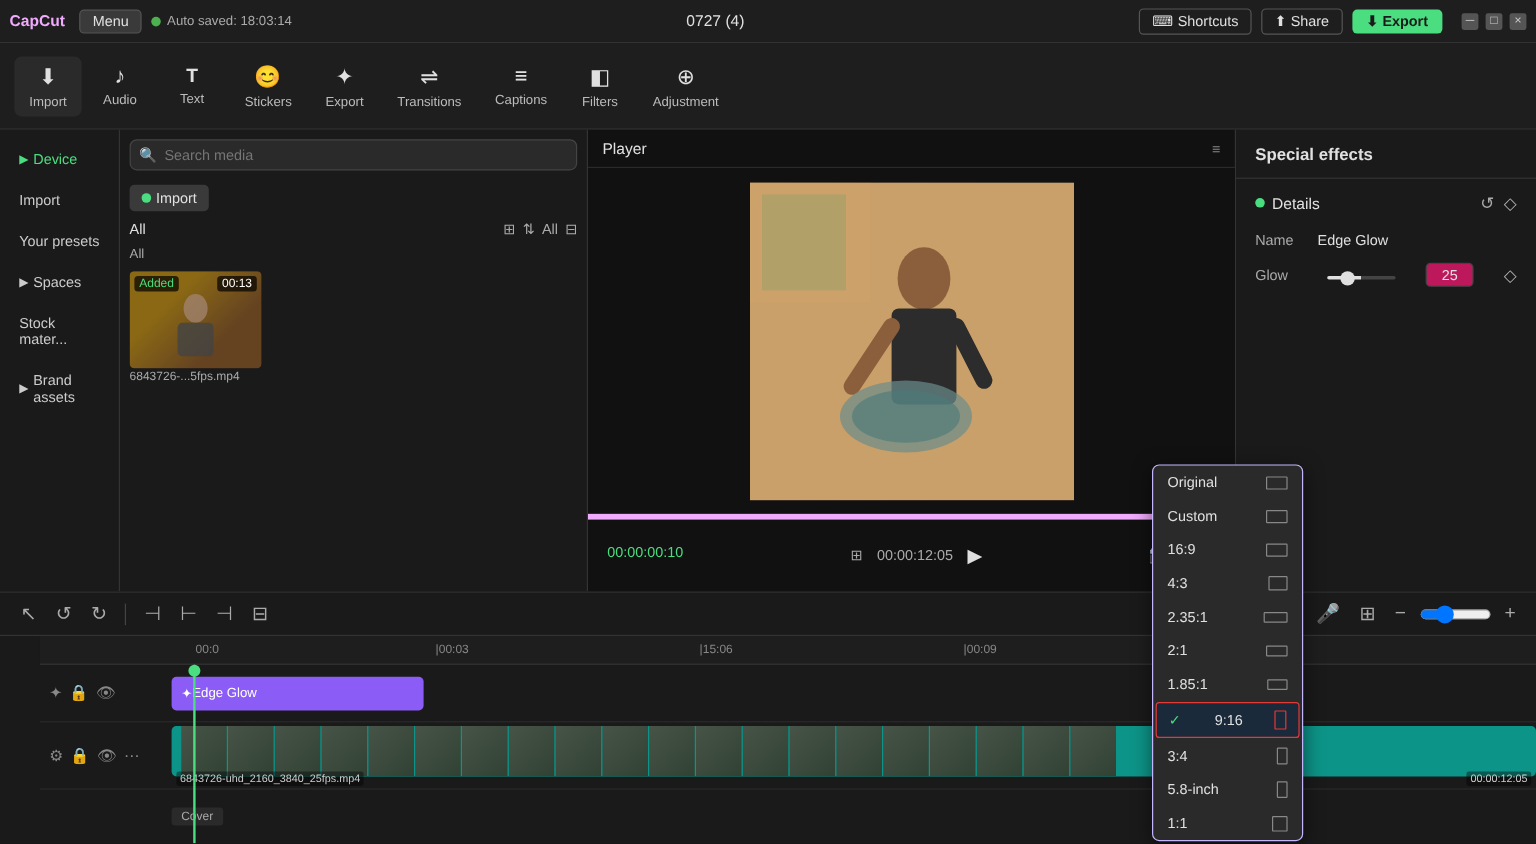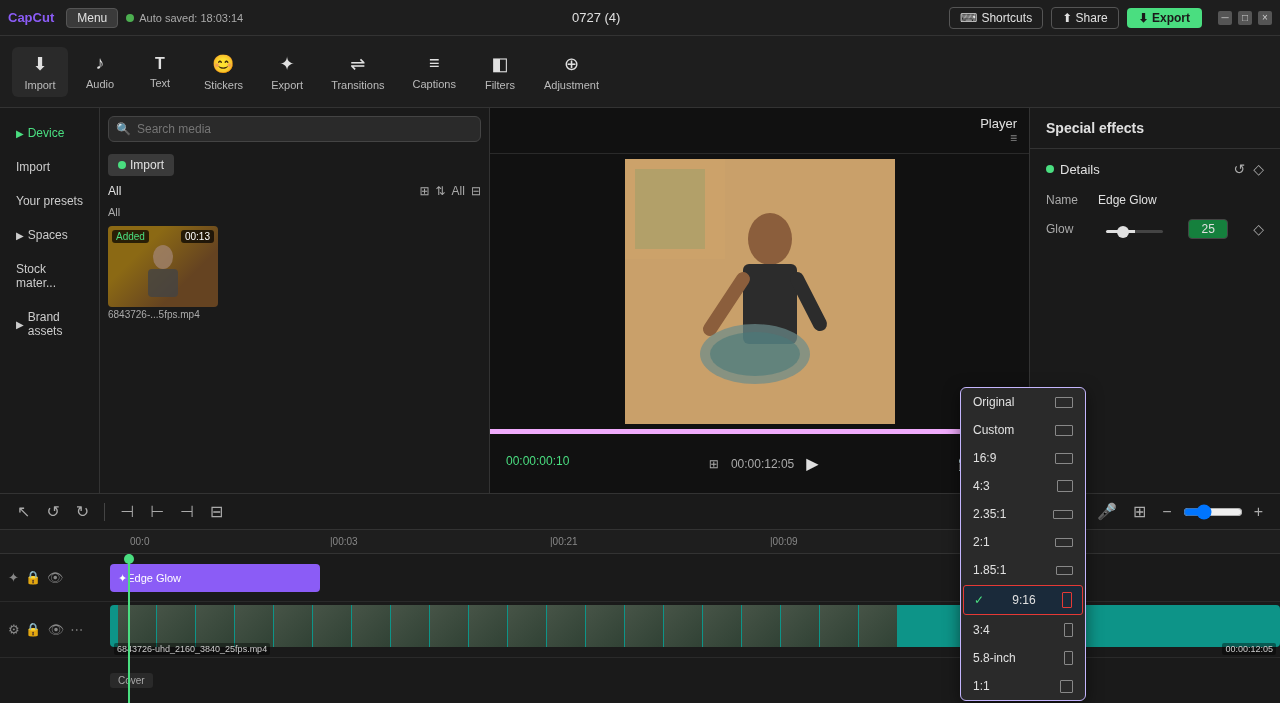--- a/index.html
+++ b/index.html
@@ -1,20 +1,20 @@
 <!DOCTYPE html>
 <html><head>
   <meta charset="utf-8">
   <style>
     * { margin: 0; padding: 0; box-sizing: border-box; }
     body { width: 1280px; height: 703px; background: #1a1a1a; color: #e0e0e0; font-family: -apple-system, BlinkMacSystemFont, 'Segoe UI', sans-serif; font-size: 12px; overflow: hidden; display: flex; flex-direction: column; }
 
     
     .topbar { height: 36px; background: #1e1e1e; display: flex; align-items: center; border-bottom: 1px solid #333; padding: 0 8px; gap: 8px; flex-shrink: 0; }
-    .topbar-logo { color: #8b5cf6; font-size: 13px; font-weight: 600; margin-right: 4px; }
+    .topbar-logo { color: #f0abfc; font-size: 13px; font-weight: 600; margin-right: 4px; }
     .topbar-menu-btn { background: #3a3a3a; border: 1px solid #555; border-radius: 4px; color: #e0e0e0; padding: 2px 10px; cursor: pointer; font-size: 12px; }
     .topbar-autosave { color: #aaa; font-size: 11px; display: flex; align-items: center; gap: 5px; }
     .autosave-dot { width: 8px; height: 8px; background: #4caf50; border-radius: 50%; }
     .topbar-center { flex: 1; display: flex; justify-content: center; align-items: center; }
     .topbar-title { color: #e0e0e0; font-size: 13px; font-weight: 500; }
     .topbar-right { display: flex; align-items: center; gap: 8px; }
     .btn-shortcuts { background: transparent; border: 1px solid #555; border-radius: 4px; color: #e0e0e0; padding: 3px 10px; cursor: pointer; font-size: 12px; display: flex; align-items: center; gap: 4px; }
     .btn-share { background: transparent; border: 1px solid #555; border-radius: 4px; color: #e0e0e0; padding: 3px 10px; cursor: pointer; font-size: 12px; }
     .btn-export { background: #4ade80; border: none; border-radius: 4px; color: #1a1a1a; padding: 3px 12px; cursor: pointer; font-size: 12px; font-weight: 600; }
     .topbar-winctrl { display: flex; gap: 6px; margin-left: 8px; }
@@ -54,21 +54,21 @@
     .media-grid { padding: 4px 8px; display: flex; flex-wrap: wrap; gap: 6px; }
     .media-thumb { position: relative; width: 110px; height: 81px; background: #2a2a2a; border-radius: 4px; overflow: hidden; cursor: pointer; }
     .media-thumb-added { position: absolute; top: 4px; left: 4px; background: rgba(0,0,0,0.7); color: #4ade80; font-size: 10px; padding: 1px 4px; border-radius: 3px; }
     .media-thumb-dur { position: absolute; top: 4px; right: 4px; background: rgba(0,0,0,0.7); color: #fff; font-size: 10px; padding: 1px 4px; border-radius: 3px; }
     .media-filename { font-size: 10px; color: #aaa; margin-top: 2px; max-width: 110px; overflow: hidden; text-overflow: ellipsis; white-space: nowrap; }
     
     .thumb-person { background: linear-gradient(135deg, #8B6914 30%, #654321 70%); width: 100%; height: 100%; display: flex; align-items: center; justify-content: center; }
 
     
     .player-area { flex: 1; background: #111; display: flex; flex-direction: column; border-right: 1px solid #333; }
-    .player-header { display: flex; align-items: flex-end; justify-content: space-between; padding: 8px 12px; border-bottom: 1px solid #2a2a2a; flex-direction: column; }
+    .player-header { display: flex; align-items: flex-end; justify-content: space-between; padding: 8px 12px; border-bottom: 1px solid #2a2a2a; }
     .player-title { font-size: 13px; color: #e0e0e0; }
     .player-menu-icon { color: #888; cursor: pointer; }
     .player-video { flex: 1; display: flex; align-items: center; justify-content: center; background: #111; position: relative; }
     .video-frame { width: 270px; height: 265px; background: #333; position: relative; overflow: hidden; }
     .video-content { width: 100%; height: 100%; background: linear-gradient(135deg, #c9a06a 0%, #8B7355 40%, #6b5a3e 80%); }
     .player-controls { display: flex; align-items: flex-start; justify-content: space-between; padding: 20px 16px; border-top: 5px solid #f0abfc; }
     .player-time { color: #4ade80; font-size: 12px; }
     .player-time-total { color: #aaa; font-size: 12px; }
     .player-btns { display: flex; align-items: center; gap: 12px; }
     .player-btn { background: none; border: none; color: #e0e0e0; cursor: pointer; font-size: 16px; }
@@ -84,31 +84,31 @@
     .details-icons { margin-left: auto; display: flex; gap: 8px; }
     .detail-icon { color: #aaa; cursor: pointer; font-size: 14px; }
     .detail-row { display: flex; align-items: center; gap: 12px; margin-bottom: 12px; }
     .detail-label { color: #aaa; font-size: 12px; min-width: 40px; }
     .detail-value { color: #e0e0e0; font-size: 12px; }
     .glow-row { display: flex; align-items: center; gap: 25px; }
     .glow-label { color: #aaa; font-size: 12px; min-width: 35px; }
     .glow-slider-wrap { flex: 1; }
     .glow-slider { width: 100%; -webkit-appearance: none; height: 3px; background: linear-gradient(to right, #e0e0e0 0%, #e0e0e0 50%, #444 50%); border-radius: 3px; outline: none; cursor: pointer; }
     .glow-slider::-webkit-slider-thumb { -webkit-appearance: none; width: 12px; height: 12px; border-radius: 50%; background: #e0e0e0; cursor: pointer; }
-    .glow-value { background: #15803d; border: 1px solid #444; border-radius: 4px; color: #e0e0e0; width: 40px; text-align: center; font-size: 12px; padding: 2px 4px; }
+    .glow-value { background: #be185d; border: 1px solid #444; border-radius: 4px; color: #e0e0e0; width: 40px; text-align: center; font-size: 12px; padding: 2px 4px; }
     .glow-reset { color: #aaa; cursor: pointer; font-size: 14px; }
 
     
     .timeline { height: 210px; background: #1a1a1a; border-top: 1px solid #333; display: flex; flex-direction: column; flex-shrink: 0; }
     .timeline-toolbar { height: 36px; display: flex; align-items: center; padding: 0 12px; gap: 6px; border-bottom: 1px solid #333; background: #1a1a1a; }
     .tl-btn { background: none; border: none; color: #aaa; cursor: pointer; font-size: 16px; padding: 3px 5px; border-radius: 3px; }
     .tl-sep { width: 1px; height: 18px; background: #444; margin: 0 4px; }
     .tl-right { margin-left: auto; display: flex; align-items: center; gap: 6px; }
     .timeline-content { flex: 1; display: flex; overflow: hidden; }
-    .timeline-tracks { flex: 1; position: relative; overflow: hidden; }
+    .timeline-tracks { flex: 1; position: relative; overflow: hidden; margin-left: 33px; }
     .tl-ruler { height: 24px; background: #1e1e1e; border-bottom: 1px solid #333; display: flex; align-items: center; padding: 0 0 0 5px; font-size: 10px; color: #888; position: relative; }
     .tl-row { display: flex; align-items: center; height: 48px; border-bottom: 1px solid #2a2a2a; }
     .tl-row-icons { width: 110px; display: flex; align-items: center; gap: 6px; padding: 0 8px; flex-shrink: 0; }
     .tl-row-icon { color: #888; cursor: pointer; font-size: 13px; }
     .tl-row-content { flex: 1; position: relative; height: 100%; }
     .tl-clip { position: absolute; height: 28px; top: 10px; border-radius: 4px; overflow: hidden; display: flex; align-items: center; padding: 0 8px; font-size: 11px; color: #fff; cursor: pointer; }
     .tl-clip-effect { background: #8b5cf6; left: 0; width: 210px; }
     .tl-clip-video { background: #0d9488; left: 0; right: 0; height: 42px; top: 3px; display: flex; align-items: center; overflow: hidden; }
     .tl-clip-video-thumbs { display: flex; height: 100%; overflow: hidden; gap: 1px; }
     .tl-thumb-strip { width: 38px; height: 42px; background: #1a6b65; flex-shrink: 0; overflow: hidden; }
@@ -358,21 +358,21 @@
       <button class="tl-btn">+</button>
     </div>
   </div>
 
   <div class="timeline-content">
     <div class="timeline-tracks">
 
       <div class="tl-ruler" style="padding-left: 110px;">
         <span style="position:absolute;left:130px;">00:0</span>
         <span style="position:absolute;left:330px;">|00:03</span>
-        <span style="position:absolute;left:550px;">|00:21</span>
+        <span style="position:absolute;left:550px;">|15:06</span>
         <span style="position:absolute;left:770px;">|00:09</span>
         <span style="position:absolute;left:990px;">|:10</span>
       </div>
 
       <div class="tl-row">
         <div class="tl-row-icons">
           <span class="tl-row-icon">✦</span>
           <span class="tl-row-icon">🔒</span>
           <span class="tl-row-icon">👁</span>
         </div>

